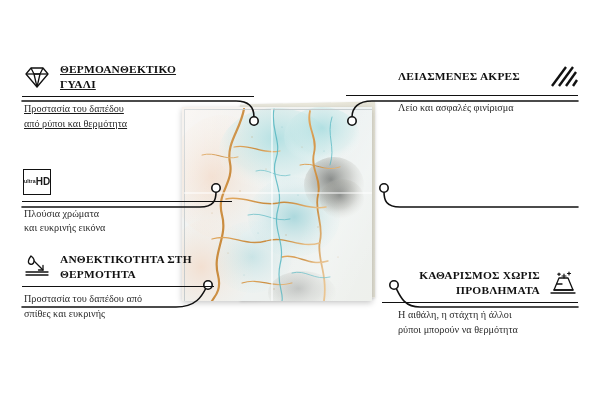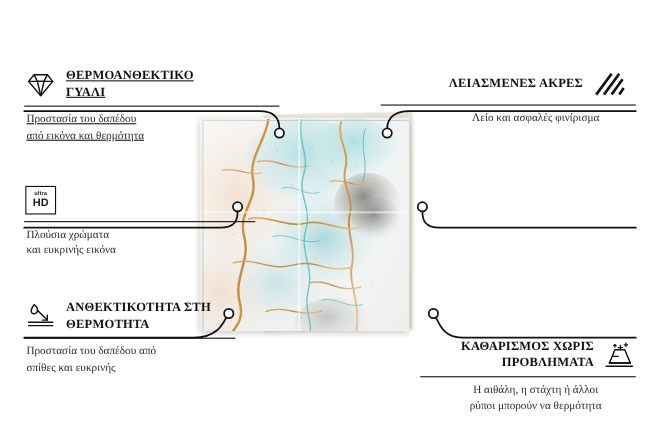--- a/index.html
+++ b/index.html
@@ -49,56 +49,56 @@
     box-sizing:border-box;pointer-events:none;
   }
 
   
   #wires{position:absolute;inset:0;width:600px;height:400px;pointer-events:none;}
 
   
   .feat{position:absolute;width:240px;}
   .feat .head{display:flex;align-items:center;gap:8px;}
   .feat.left .head{justify-content:flex-start;}
-  .feat.right .head{justify-content:center;}
+  .feat.right .head{justify-content:space-between;}
   .title{
     font-size:11.4px;font-weight:bold;line-height:1.28;
     letter-spacing:.2px;text-transform:uppercase;color:#111;
   }
   .feat.left .title{text-align:left;}
   .feat.right .title{text-align:right;}
   .rule{height:0;border-top:1.4px solid #111;margin-top:5px;}
   .body{
     font-size:10.2px;line-height:1.42;color:#2b2b2b;margin-top:5px;
     white-space:pre-line;
   }
   .feat.left .body{text-align:left;padding-left:2px;}
-  .feat.right .body{text-align:center;padding-right:2px;}
+  .feat.right .body{text-align:left;padding-right:2px;}
 
   .ico{width:30px;height:28px;flex:0 0 30px;display:block;}
 
   
   #f-glass{left:22px;top:62px;width:180px;text-decoration:underline;}
   #f-print{left:22px;top:168px;width:180px;}
-  #f-heat {left:22px;top:273px;width:180px;}
+  #f-heat {left:22px;top:252px;width:180px;}
   
   #f-edges{left:398px;top:62px;width:180px;}
   #f-memb {left:398px;top:168px;width:180px;}
-  #f-clean{left:398px;top:268px;width:180px;margin-top:40px;}
+  #f-clean{left:398px;top:268px;width:180px;}
 
   #f-glass .rule{width:232px;}
   #f-print .rule{width:210px;}
   #f-heat  .rule{width:192px;}
   #f-edges .rule{width:232px;margin-left:-52px;}
   #f-memb  .rule{width:212px;margin-left:-32px;}
   #f-clean .rule{width:196px;margin-left:-16px;}
 
   .hd-badge{
     width:26px;height:24px;border:1.6px solid #111;border-radius:0;
-    display:flex;flex-direction:column;align-items:center;justify-content:center;
+    display:flex;flex-direction:row;align-items:center;justify-content:center;
     font-family:"Liberation Sans",sans-serif;line-height:1;
   }
   .hd-badge .u{font-size:5.2px;font-weight:bold;letter-spacing:.1px;}
   .hd-badge .h{font-size:10px;font-weight:bold;margin-top:.5px;}
 </style>
 </head>
 <body>
 
 <div id="stage">
 
@@ -223,21 +223,21 @@
             <path d="M9 5 L12 11 L15 24"></path>
             <path d="M21 5 L18 11 L15 24"></path>
           <path d="M12 11 H18"></path>
         </g>
       </svg>
       <div class="title">ΘΕΡΜΟΑΝΘΕΚΤΙΚΟ
 ΓΥΑΛΙ</div>
     </div>
     <div class="rule"></div>
     <div class="body">Προστασία του δαπέδου
-από εικόνα και θερμότητα</div>
+από ρύποι και θερμότητα</div>
   </div>
 
   <div class="feat left" id="f-print">
     <div class="head">
       <div class="ico" style="display:flex;align-items:center;justify-content:center">
         <div class="hd-badge">
           <span class="u">ultra</span>
           <span class="h">HD</span>
         </div>
       </div>

